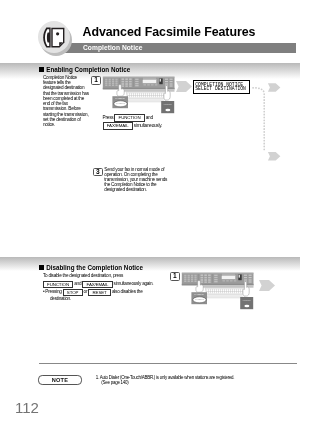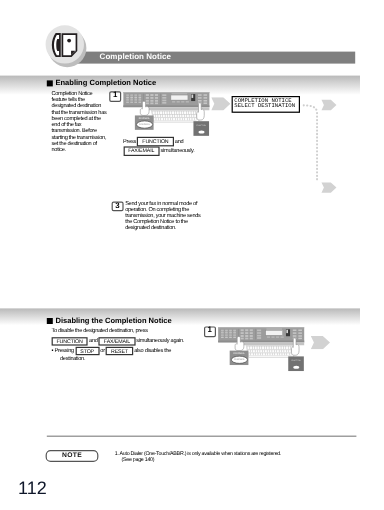--- a/index.html
+++ b/index.html
@@ -35,21 +35,21 @@
   .note-text{font-size:4.45px;letter-spacing:-0.24px;white-space:nowrap;}
 
   
   .lcd{position:absolute;background:#fff;border:1px solid #000;}
   .lcd-shadow{position:absolute;background:#000;}
   .lcd-txt{position:absolute;font-family:"Liberation Mono",monospace;font-size:4.7px;line-height:5.2px;color:#000;white-space:pre;}
 
   .note-oval{position:absolute;border:0.9px solid #555;border-radius:4.2px;display:flex;align-items:center;justify-content:center;}
   .note-oval span{font-size:5.6px;font-weight:bold;color:#111;letter-spacing:.3px;}
   .footline{position:absolute;background:#888;}
-  .pageno{position:absolute;font-size:15px;color:#0f172a;letter-spacing:0px;}
+  .pageno{position:absolute;font-size:15px;color:#737373;letter-spacing:0px;}
   .panel{position:absolute;}
   .arrowsvg{position:absolute;}
 </style>
 </head>
 <body>
 
 <svg width="0" height="0" style="position:absolute" aria-hidden="true">
     <defs>
   <g id="cpanel">
 
@@ -221,20 +221,21 @@
       <path d="M126 66 L84 66 C63 96 52 130 52 166 C52 202 63 236 84 266 L126 266 Z" fill="#231f20"></path>
       <path d="M112 82 L93 82 C77 109 70 136 70 166 C70 196 77 223 93 250 L112 250 L112 216 L97 216 C91 203 89 188 89 166 C89 144 91 129 97 116 L112 116 Z" fill="#ffffff"></path>
     </g>
     <g>
       <path d="M133 68 L264 68 L264 216 L216 264 L133 264 Z" fill="#231f20"></path>
       <path d="M147 82 L250 82 L250 214 L210 250 L147 250 Z" fill="#ffffff"></path>
       <path d="M250 212 L212 250 L212 212 Z" fill="#231f20"></path>
       <circle cx="196" cy="128" r="16" fill="#231f20"></circle>
     </g>
   </svg>
+  <div class="hdr-title">Advanced Facsimile Features</div>
   <div class="hdr-sub">Completion Notice</div>
 
   <div class="hdr-shadow"></div>
 
   <div class="sec-bullet" style="left:39px;top:67.4px;"></div>
   <div class="sec-h" style="left:46.2px;top:66.2px;">Enabling Completion Notice</div>
 
   <div class="body-text" style="left:42.9px;top:75.0px;width:46.5px;">Completion Notice feature tells the designated destination that the transmission has been completed at the end of the fax transmission. Before starting the transmission, set the destination of notice.</div>
 
   <div class="stepbox" style="left:91.3px;top:76.1px;">1</div>

